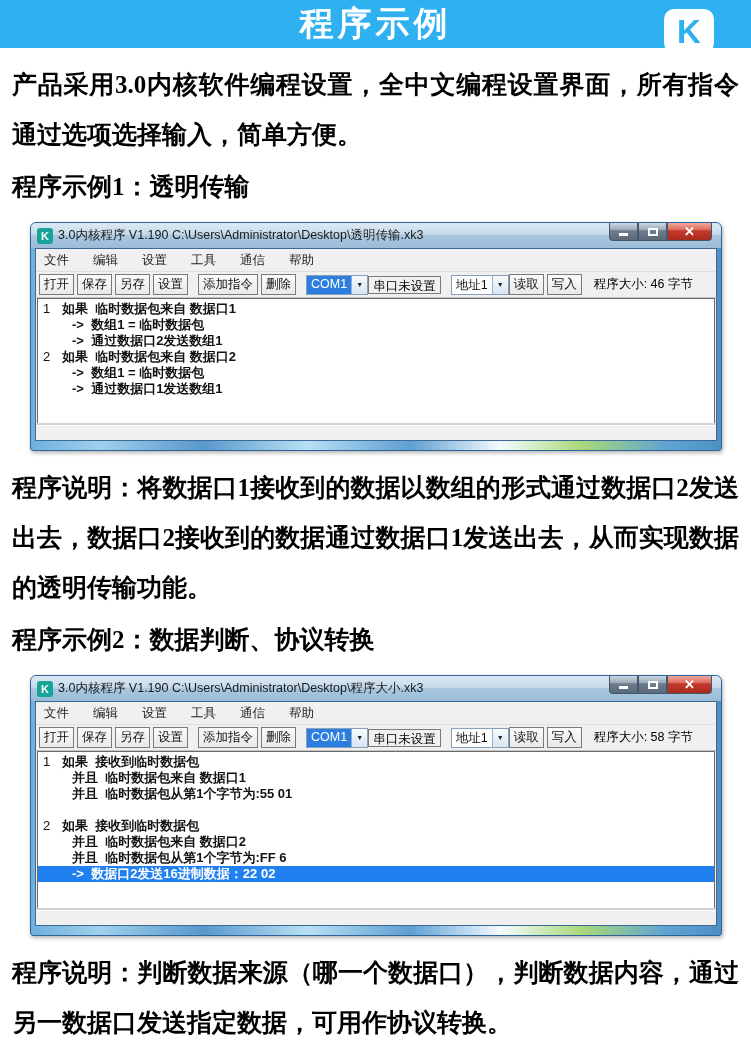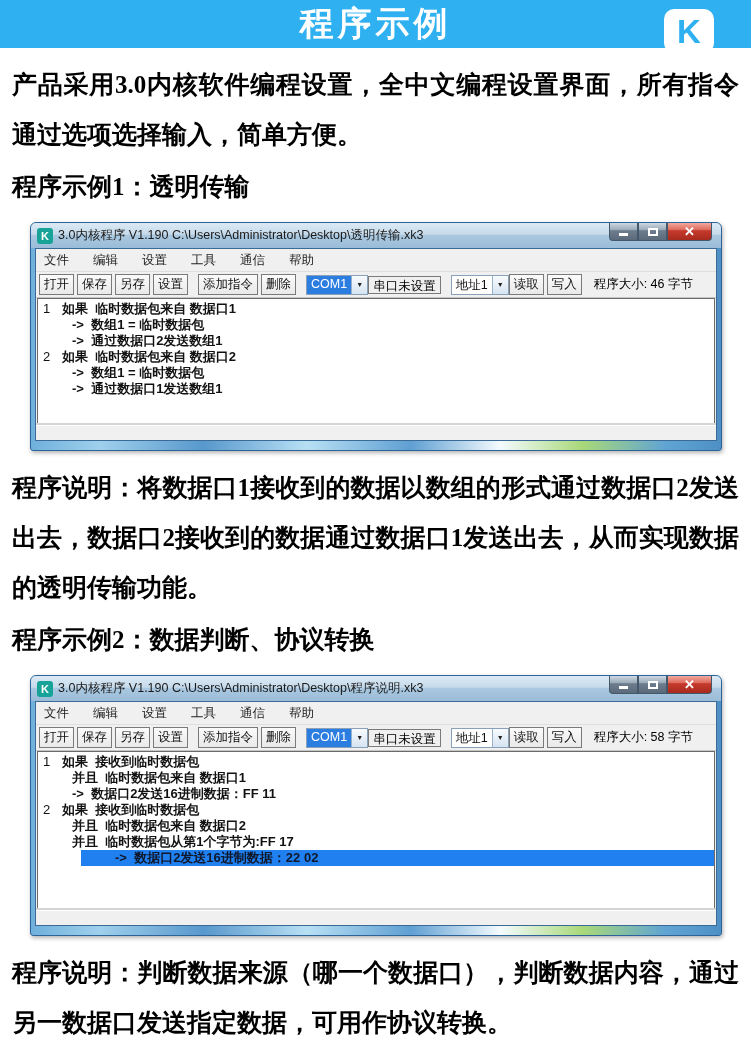--- a/index.html
+++ b/index.html
@@ -188,21 +188,21 @@
     color: #111;
     padding-top: 2px;
     overflow: hidden;
   }
   .list-1 { min-height: 126px; }
   .list-2 { min-height: 158px; }
   .prow { display: flex; height: 16px; line-height: 15px; }
   .pnum { width: 24px; padding-left: 5px; flex: none; }
   .prow.indent .ptext { padding-left: 10px; }
   .ptext { white-space: pre; font-weight: bold; }
-  .prow.selected { background: #2080f0; color: #0f172a; margin-left: 43px; }
+  .prow.selected { background: #2080f0; color: #ffffff; }
 
   .statusbar {
     height: 15px;
     background: #f0f0f0;
     border-top: 1px solid #ffffff;
     box-shadow: 0 -2px 0 #d4d4d4;
     margin-top: 1px;
   }
 </style>
 </head>
@@ -310,21 +310,21 @@
   </div>
 </div>
 
 <p class="para">程序说明：将数据口1接收到的数据以数组的形式通过数据口2发送出去，数据口2接收到的数据通过数据口1发送出去，从而实现数据的透明传输功能。</p>
 
 <p class="heading">程序示例2：数据判断、协议转换</p>
 
 <div class="xkwin">
   <div class="titlebar">
     <span class="appicon">K</span>
-    <span class="title-text">3.0内核程序 V1.190 C:\Users\Administrator\Desktop\程序说明.xk3</span>
+    <span class="title-text">3.0内核程序 V1.190 C:\Users\Administrator\Desktop\程序大小.xk3</span>
     <span class="capbtns">
       <span class="capbtn min">
           <i class="glyph-min"></i>
         </span>
       <span class="capbtn">
           <i class="glyph-max"></i>
         </span>
       <span class="capbtn close">
           <span>✕</span>
         </span>
@@ -374,39 +374,42 @@
         <div class="prow">
           <span class="pnum">1</span>
           <span class="ptext">如果  接收到临时数据包</span>
         </div>
 
         <div class="prow indent">
           <span class="pnum"></span>
           <span class="ptext">并且  临时数据包来自 数据口1</span>
         </div>
 
-
-        <div class="prow indent">
-          <span class="pnum"></span>
-          <span class="ptext">-&gt;  数据口2发送16进制数据：FF 11</span>
+        <div class="prow indent">
+          <span class="pnum"></span>
+          <span class="ptext">并且  临时数据包从第1个字节为:55 01</span>
+        </div>
+
+        <div class="prow indent">
+          <span class="pnum"></span>
         </div>
 
         <div class="prow">
           <span class="pnum">2</span>
           <span class="ptext">如果  接收到临时数据包</span>
         </div>
 
         <div class="prow indent">
           <span class="pnum"></span>
           <span class="ptext">并且  临时数据包来自 数据口2</span>
         </div>
 
         <div class="prow indent">
           <span class="pnum"></span>
-          <span class="ptext">并且  临时数据包从第1个字节为:FF 17</span>
+          <span class="ptext">并且  临时数据包从第1个字节为:FF 6</span>
         </div>
 
         <div class="prow selected indent">
           <span class="pnum"></span>
           <span class="ptext">-&gt;  数据口2发送16进制数据：22 02</span>
         </div>
       </div>
     <div class="statusbar"></div>
   </div>
 </div>

